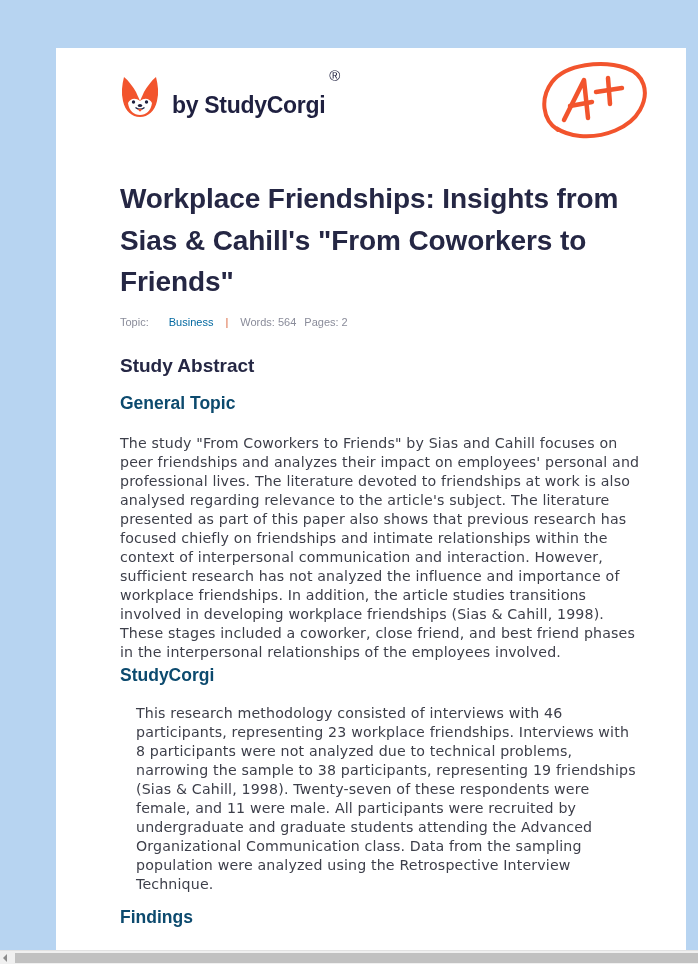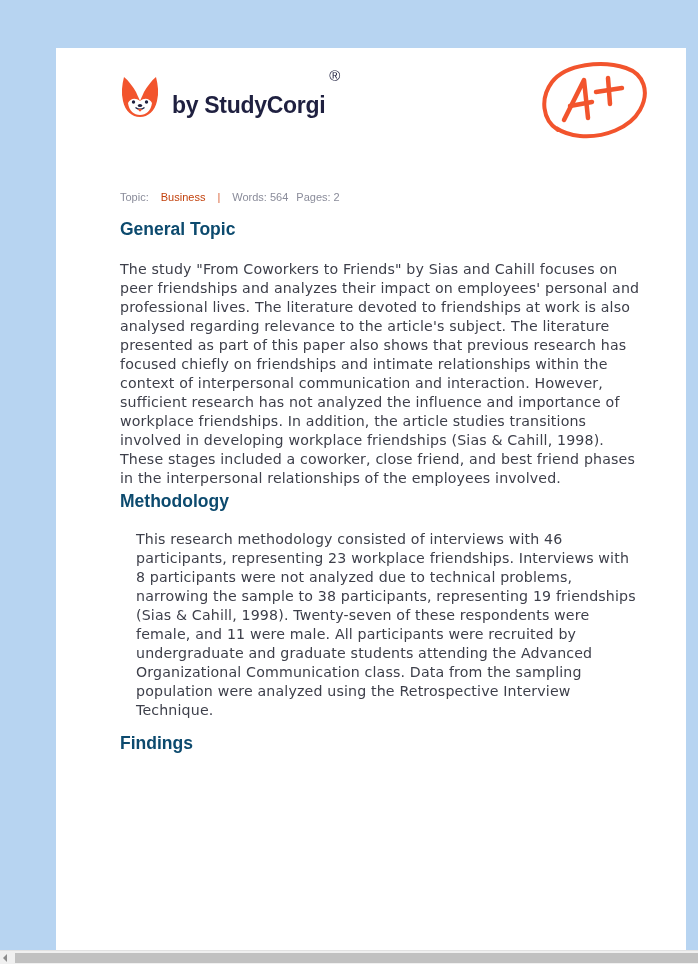--- a/index.html
+++ b/index.html
@@ -67,21 +67,21 @@
       letter-spacing: -0.1px;
     }
     .meta {
       margin-top: 13px;
       font-family: "Liberation Sans", sans-serif;
       font-size: 11px;
       color: #8a8c9a;
       display: flex;
       align-items: center;
     }
-    .meta .topic-val { color: #c2410c; margin-left: 12px; }
+    .meta .topic-val { color: #0369a1; margin-left: 20px; }
     .meta .sep { color: #d9643a; margin: 0 12px; }
     .meta .pages { margin-left: 8px; }
     .h2 {
       margin-top: 27px;
       font-family: "Liberation Sans", sans-serif;
       font-weight: 700;
       font-size: 19px;
       color: #252744;
       line-height: 22px;
     }
@@ -148,32 +148,34 @@
     <svg class="grade" viewBox="0 0 110 82">
       <path d="M20 72 C4 62 2 40 14 24 C28 6 64 2 88 10 C106 16 112 34 102 52 C92 70 66 80 42 78 C32 77 24 74 18 70" stroke="#f2542d" stroke-width="4" fill="none" stroke-linecap="round"></path>
       <path d="M26 62 L46 22 L50 60" stroke="#f2542d" stroke-width="4.5" fill="none" stroke-linecap="round" stroke-linejoin="round"></path>
       <path d="M32 48 L54 44" stroke="#f2542d" stroke-width="4.5" fill="none" stroke-linecap="round"></path>
       <path d="M58 34 L84 30" stroke="#f2542d" stroke-width="4.5" fill="none" stroke-linecap="round"></path>
       <path d="M70 20 L72 46" stroke="#f2542d" stroke-width="4.5" fill="none" stroke-linecap="round"></path>
     </svg>
   </div>
 
   <div class="content">
+    <h1 class="title">Workplace Friendships: Insights from Sias &amp; Cahill's "From Coworkers to Friends"</h1>
 
     <div class="meta">
       <span>Topic:</span>
       <span class="topic-val">Business</span>
       <span class="sep">|</span>
       <span>Words: 564</span>
       <span class="pages">Pages: 2</span>
     </div>
 
+    <h2 class="h2">Study Abstract</h2>
     <h3 class="h3 general">General Topic</h3>
     <p class="para p1">The study "From Coworkers to Friends" by Sias and Cahill focuses on peer friendships and analyzes their impact on employees' personal and professional lives. The literature devoted to friendships at work is also analysed regarding relevance to the article's subject. The literature presented as part of this paper also shows that previous research has focused chiefly on friendships and intimate relationships within the context of interpersonal communication and interaction. However, sufficient research has not analyzed the influence and importance of workplace friendships. In addition, the article studies transitions involved in developing workplace friendships (Sias &amp; Cahill, 1998). These stages included a coworker, close friend, and best friend phases in the interpersonal relationships of the employees involved.</p>
-    <h3 class="h3 method">Methodology</h3>
+    <h3 class="h3 method">StudyCorgi</h3>
     <p class="para p2">This research methodology consisted of interviews with 46 participants, representing 23 workplace friendships. Interviews with 8 participants were not analyzed due to technical problems, narrowing the sample to 38 participants, representing 19 friendships (Sias &amp; Cahill, 1998). Twenty-seven of these respondents were female, and 11 were male. All participants were recruited by undergraduate and graduate students attending the Advanced Organizational Communication class. Data from the sampling population were analyzed using the Retrospective Interview Technique.</p>
     <h3 class="h3 find">Findings</h3>
   </div>
 </div>
 
 <div class="scrollbar">
   <div class="scroll-arrow"></div>
   <div class="scroll-thumb"></div>
 </div>
 

